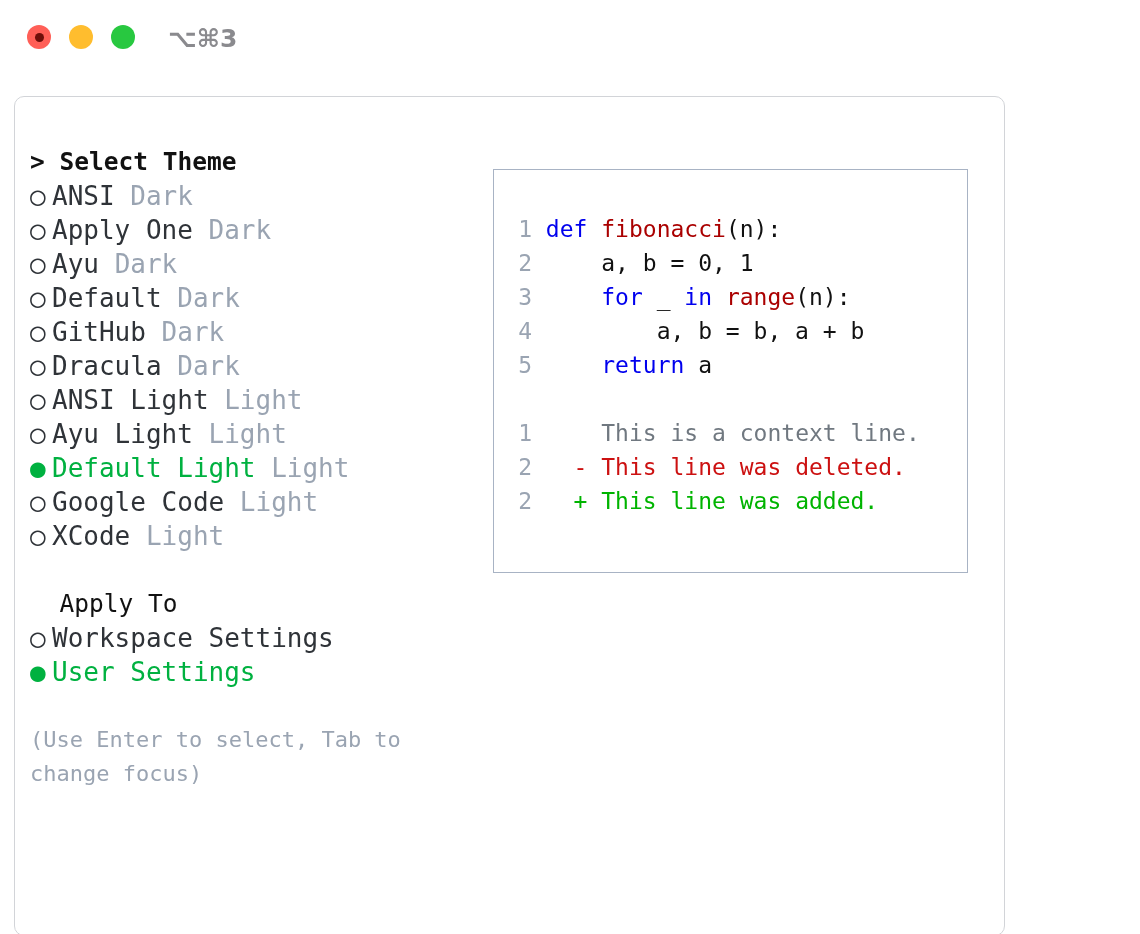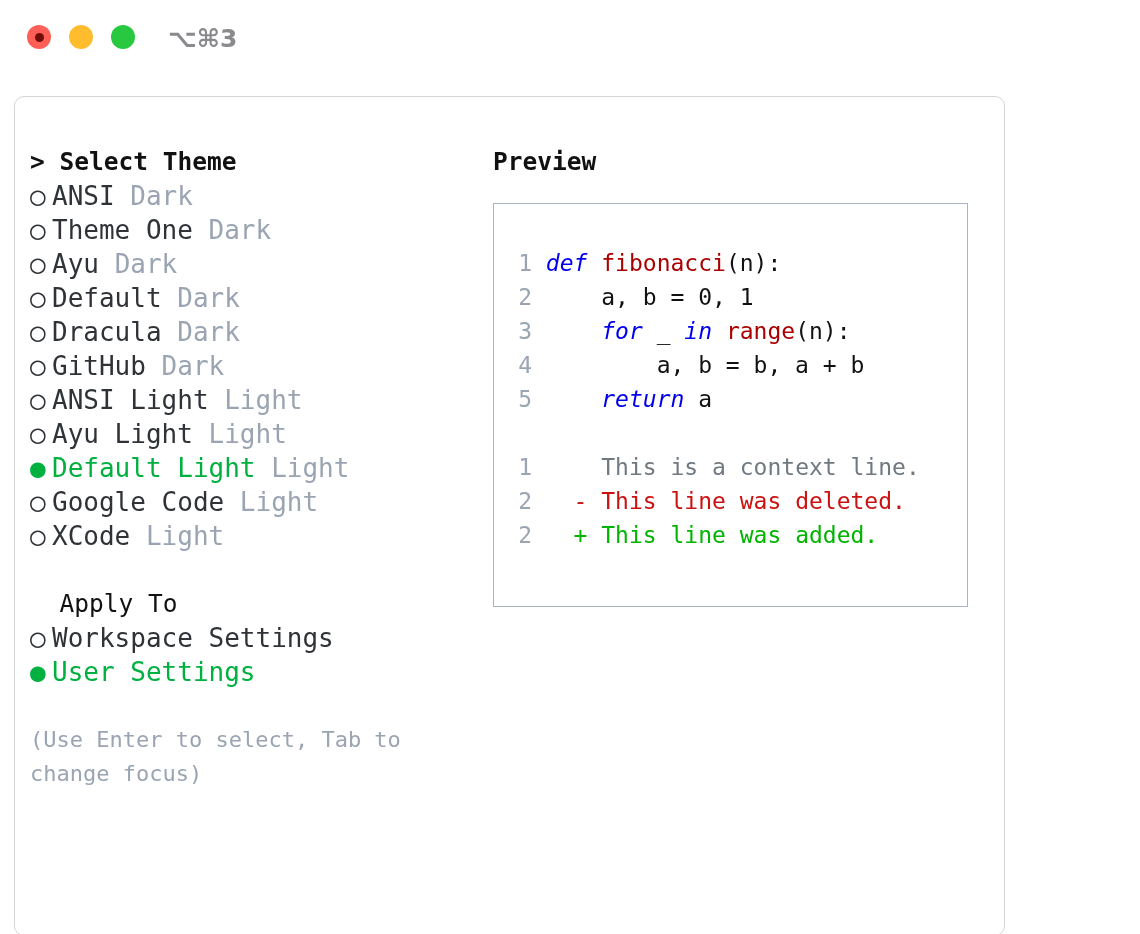--- a/index.html
+++ b/index.html
@@ -174,21 +174,21 @@
     line-height: 34px;
     white-space: pre;
   }
   .code-line { white-space: pre; }
   .ln {
     color: #9aa4b2;
     display: inline-block;
     width: 24px;
     text-align: right;
   }
-  .kw  { color: #0000ee; font-style: italic; }
+  .kw  { color: #0000ee; }
   .fn  { color: #aa0000; margin-top: 36px; }
   .pl  { color: #111111; }
   .gap { height: 34px; }
   .diff-ctx { color: #707880; }
   .diff-del { color: #cc1111; }
   .diff-add { color: #00b400; }
 </style>
 </head>
 <body>
 
@@ -205,45 +205,44 @@
 
   <div class="panel">
     <div class="columns">
 
       <div class="left-col">
 
         <div class="section-header">&gt; Select Theme</div>
 
         <ul class="theme-list" id="theme-list">
             <li class="opt-row"><span class="bullet">○</span><span class="opt-name">ANSI</span> <span class="opt-kind">Dark</span></li>
-            <li class="opt-row"><span class="bullet">○</span><span class="opt-name">Theme One</span> <span class="opt-kind">Dark</span></li>
+            <li class="opt-row"><span class="bullet">○</span><span class="opt-name">Apply One</span> <span class="opt-kind">Dark</span></li>
             <li class="opt-row"><span class="bullet">○</span><span class="opt-name">Ayu</span> <span class="opt-kind">Dark</span></li>
             <li class="opt-row"><span class="bullet">○</span><span class="opt-name">Default</span> <span class="opt-kind">Dark</span></li>
+            <li class="opt-row"><span class="bullet">○</span><span class="opt-name">GitHub</span> <span class="opt-kind">Dark</span></li>
             <li class="opt-row"><span class="bullet">○</span><span class="opt-name">Dracula</span> <span class="opt-kind">Dark</span></li>
-            <li class="opt-row"><span class="bullet">○</span><span class="opt-name">GitHub</span> <span class="opt-kind">Dark</span></li>
             <li class="opt-row"><span class="bullet">○</span><span class="opt-name">ANSI Light</span> <span class="opt-kind">Light</span></li>
             <li class="opt-row"><span class="bullet">○</span><span class="opt-name">Ayu Light</span> <span class="opt-kind">Light</span></li>
             <li class="opt-row selected"><span class="bullet sel">●</span><span class="opt-name">Default Light</span> <span class="opt-kind">Light</span></li>
             <li class="opt-row"><span class="bullet">○</span><span class="opt-name">Google Code</span> <span class="opt-kind">Light</span></li>
             <li class="opt-row"><span class="bullet">○</span><span class="opt-name">XCode</span> <span class="opt-kind">Light</span></li>
           </ul>
 
         <div class="apply-block">
           <div class="apply-head">  Apply To</div>
           <ul class="apply-list" id="apply-list">
               <li class="opt-row"><span class="bullet">○</span><span class="opt-name">Workspace Settings</span></li>
               <li class="opt-row selected"><span class="bullet sel">●</span><span class="opt-name">User Settings</span></li>
             </ul>
         </div>
 
         <div class="hint">(Use Enter to select, Tab to change focus)</div>
       </div>
 
       <div class="right-col">
-        <div class="preview-title">Preview</div>
 
         <div class="preview-box">
           <div class="code-area" id="code-area"><div class="code-line"><span class="ln">1</span> <span class="kw">def </span><span class="fn">fibonacci</span><span class="pl">(n):</span></div><div class="code-line"><span class="ln">2</span> <span class="pl">    a, b = 0, 1</span></div><div class="code-line"><span class="ln">3</span> <span class="kw">    for </span><span class="pl">_ </span><span class="kw">in </span><span class="fn">range</span><span class="pl">(n):</span></div><div class="code-line"><span class="ln">4</span> <span class="pl">        a, b = b, a + b</span></div><div class="code-line"><span class="ln">5</span> <span class="kw">    return </span><span class="pl">a</span></div><div class="gap"></div><div class="code-line"><span class="ln">1</span>   <span class="diff-ctx"> </span> <span class="diff-ctx">This is a context line.</span></div><div class="code-line"><span class="ln">2</span>   <span class="diff-del">-</span> <span class="diff-del">This line was deleted.</span></div><div class="code-line"><span class="ln">2</span>   <span class="diff-add">+</span> <span class="diff-add">This line was added.</span></div></div>
         </div>
       </div>
 
     </div>
   </div>
 </div>
 

